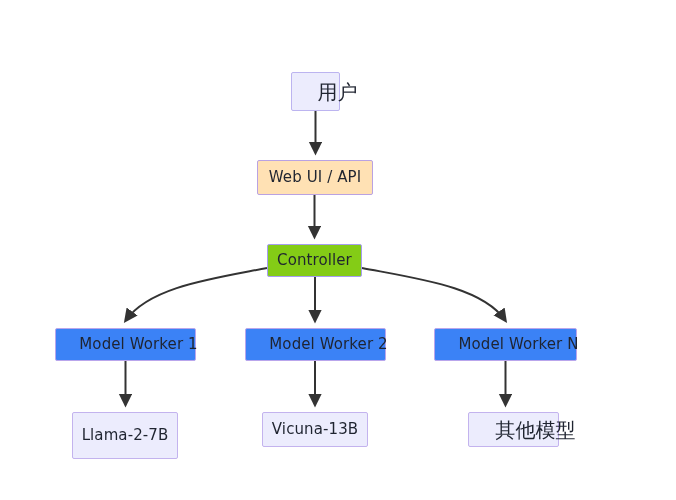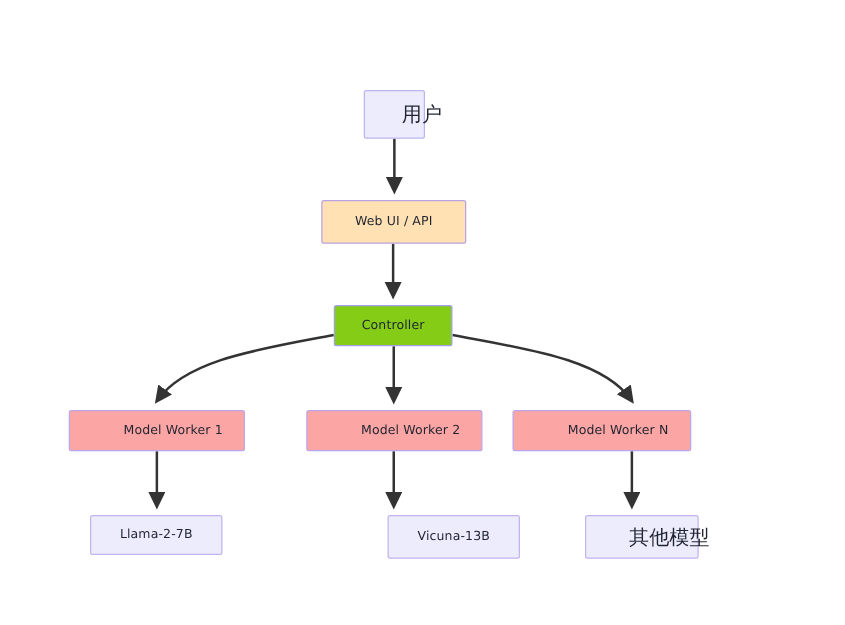--- a/index.html
+++ b/index.html
@@ -25,45 +25,45 @@
   }
   .node {
     position: absolute;
     box-sizing: border-box;
     display: flex;
     align-items: center;
     justify-content: center;
     border-width: 1px;
     border-style: solid;
     border-radius: 2px;
-    font-size: 10px;
+    font-size: 15px;
     line-height: 1;
     color: #1f2430;
     white-space: nowrap;
     letter-spacing: 0.1px;
   }
   .node.cjk {
-    font-size: 16px;
+    font-size: 20px;
     padding-left: 44px;
   }
   
   .style-user {
     background: #ececfd;
     border-color: #bcb4f0;
   }
   .style-api {
     background: #ffe1b4;
     border-color: #b9a2e2;
   }
   .style-controller {
     background: #84cc16;
     border-color: #a69df0;
   }
   .style-worker {
-    background: #fca5a5;
+    background: #3b82f6;
     border-color: #b9a6ec;
     padding-left: 26px;
   }
   .style-model {
     background: #ececfd;
     border-color: #c3b3ee;
   }
 </style>
 </head>
 <body>
@@ -97,27 +97,27 @@
       </div>
       <div class="node style-controller" style="left: 267px; top: 244px; width: 95px; height: 33px;">
         <span>Controller</span>
       </div>
       <div class="node style-worker" style="left: 55px; top: 328px; width: 141px; height: 33px;">
         <span>Model Worker 1</span>
       </div>
       <div class="node style-worker" style="left: 245px; top: 328px; width: 141px; height: 33px; text-align: center;">
         <span>Model Worker 2</span>
       </div>
-      <div class="node style-worker" style="left: 410px; top: 328px; width: 143px; height: 33px;">
+      <div class="node style-worker" style="left: 434px; top: 328px; width: 143px; height: 33px;">
         <span>Model Worker N</span>
       </div>
-      <div class="node style-model" style="left: 72px; top: 412px; width: 106px; height: 32px;">
+      <div class="node style-model" style="left: 72px; top: 412px; width: 106px; height: 47px;">
         <span>Llama-2-7B</span>
       </div>
-      <div class="node style-model" style="left: 262px; top: 412px; width: 106px; height: 35px; margin-left: 48px;">
+      <div class="node style-model" style="left: 262px; top: 412px; width: 106px; height: 35px;">
         <span>Vicuna-13B</span>
       </div>
       <div class="node style-model cjk" style="left: 468px; top: 412px; width: 91px; height: 35px;">
         <span>其他模型</span>
       </div>
     </div>
 
 </div>
 
 </body></html>

